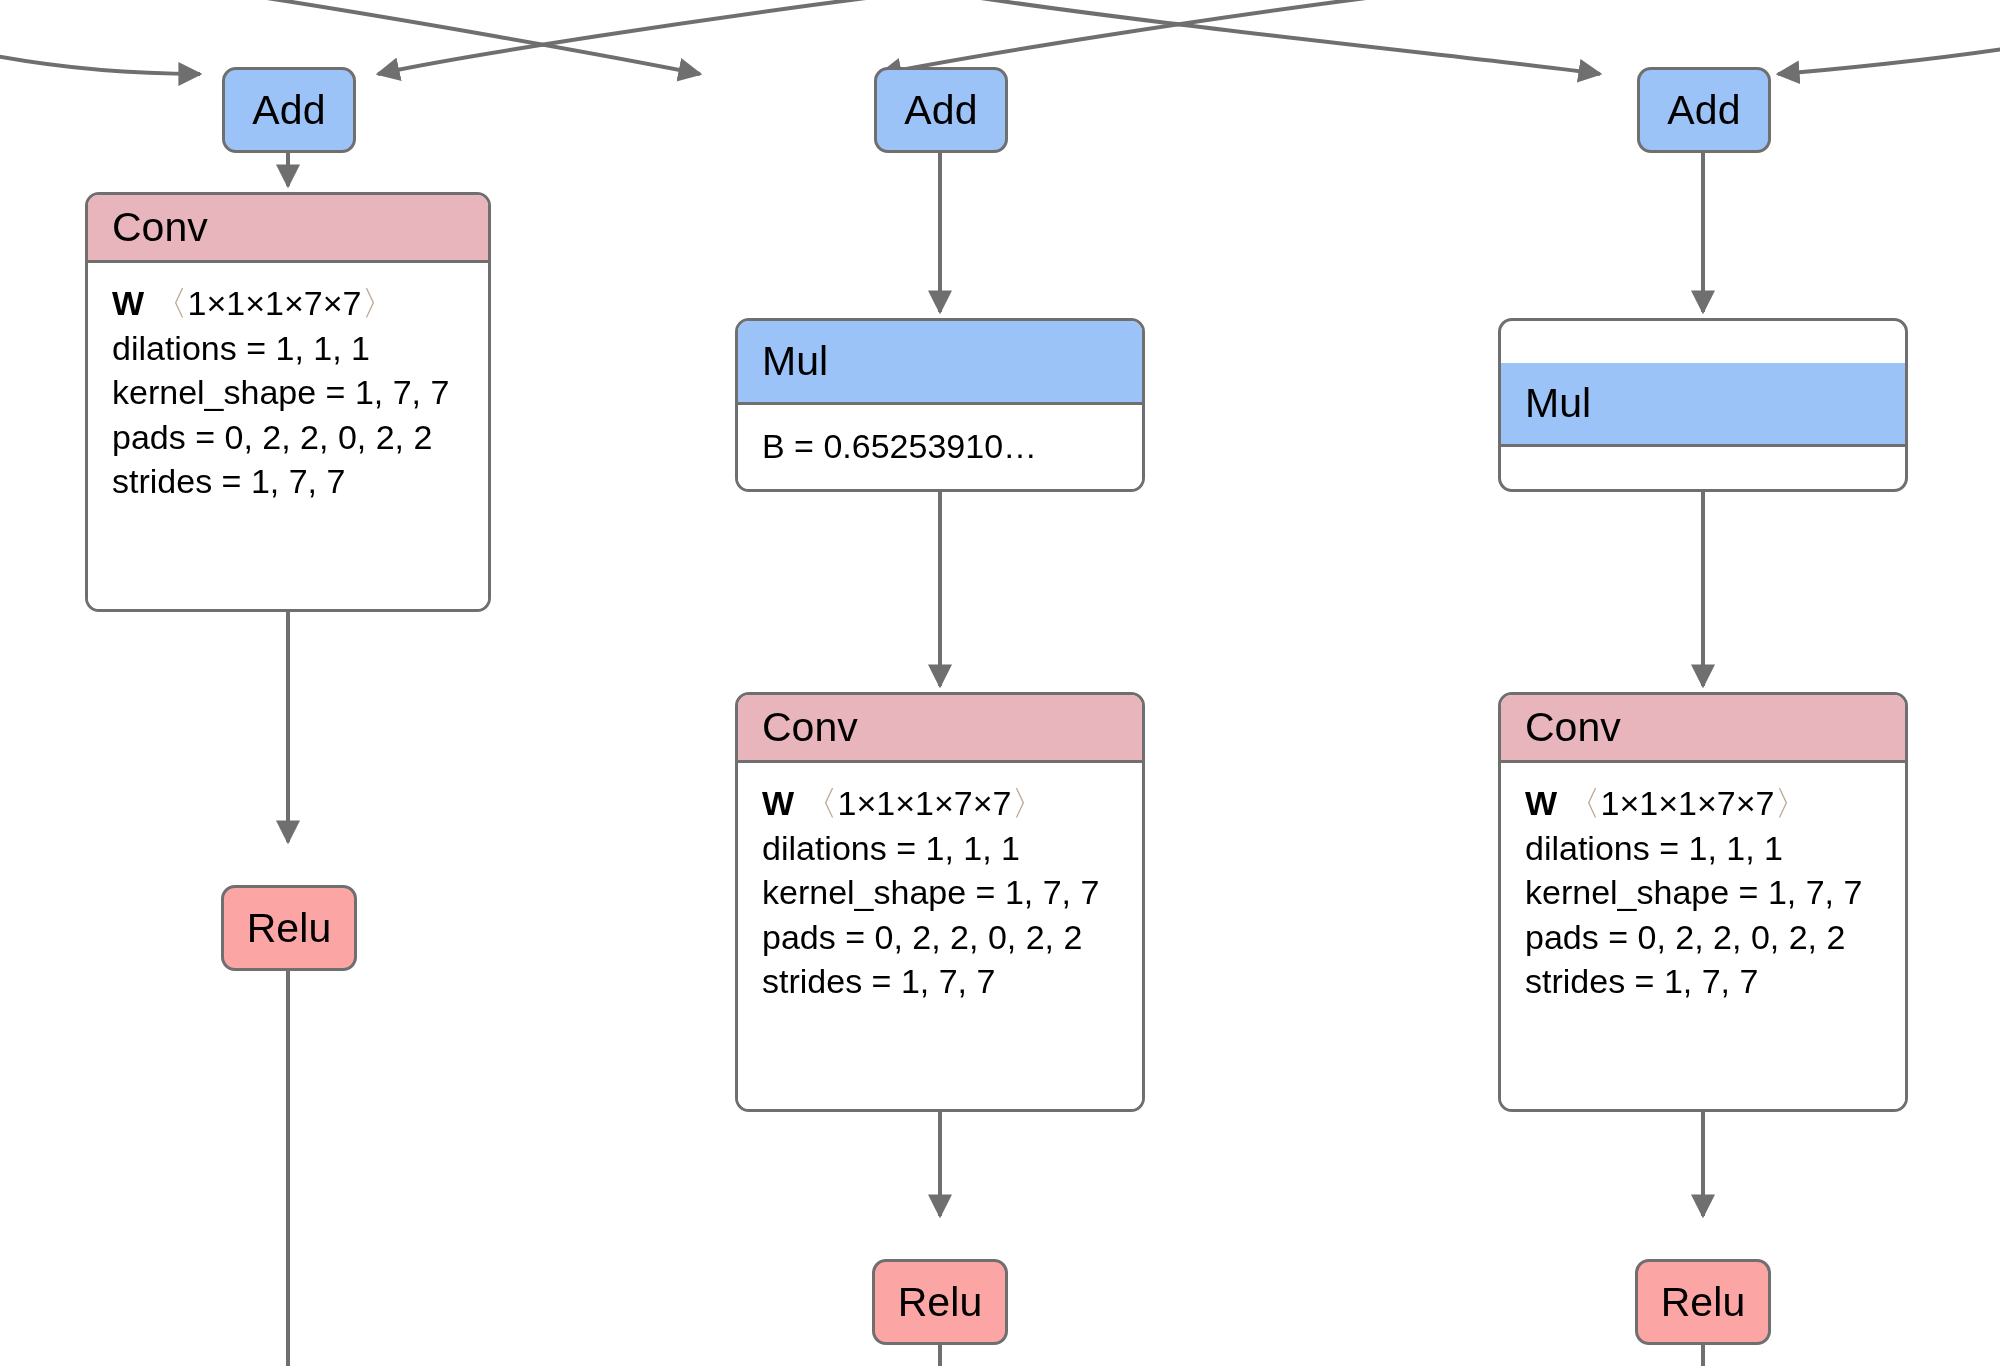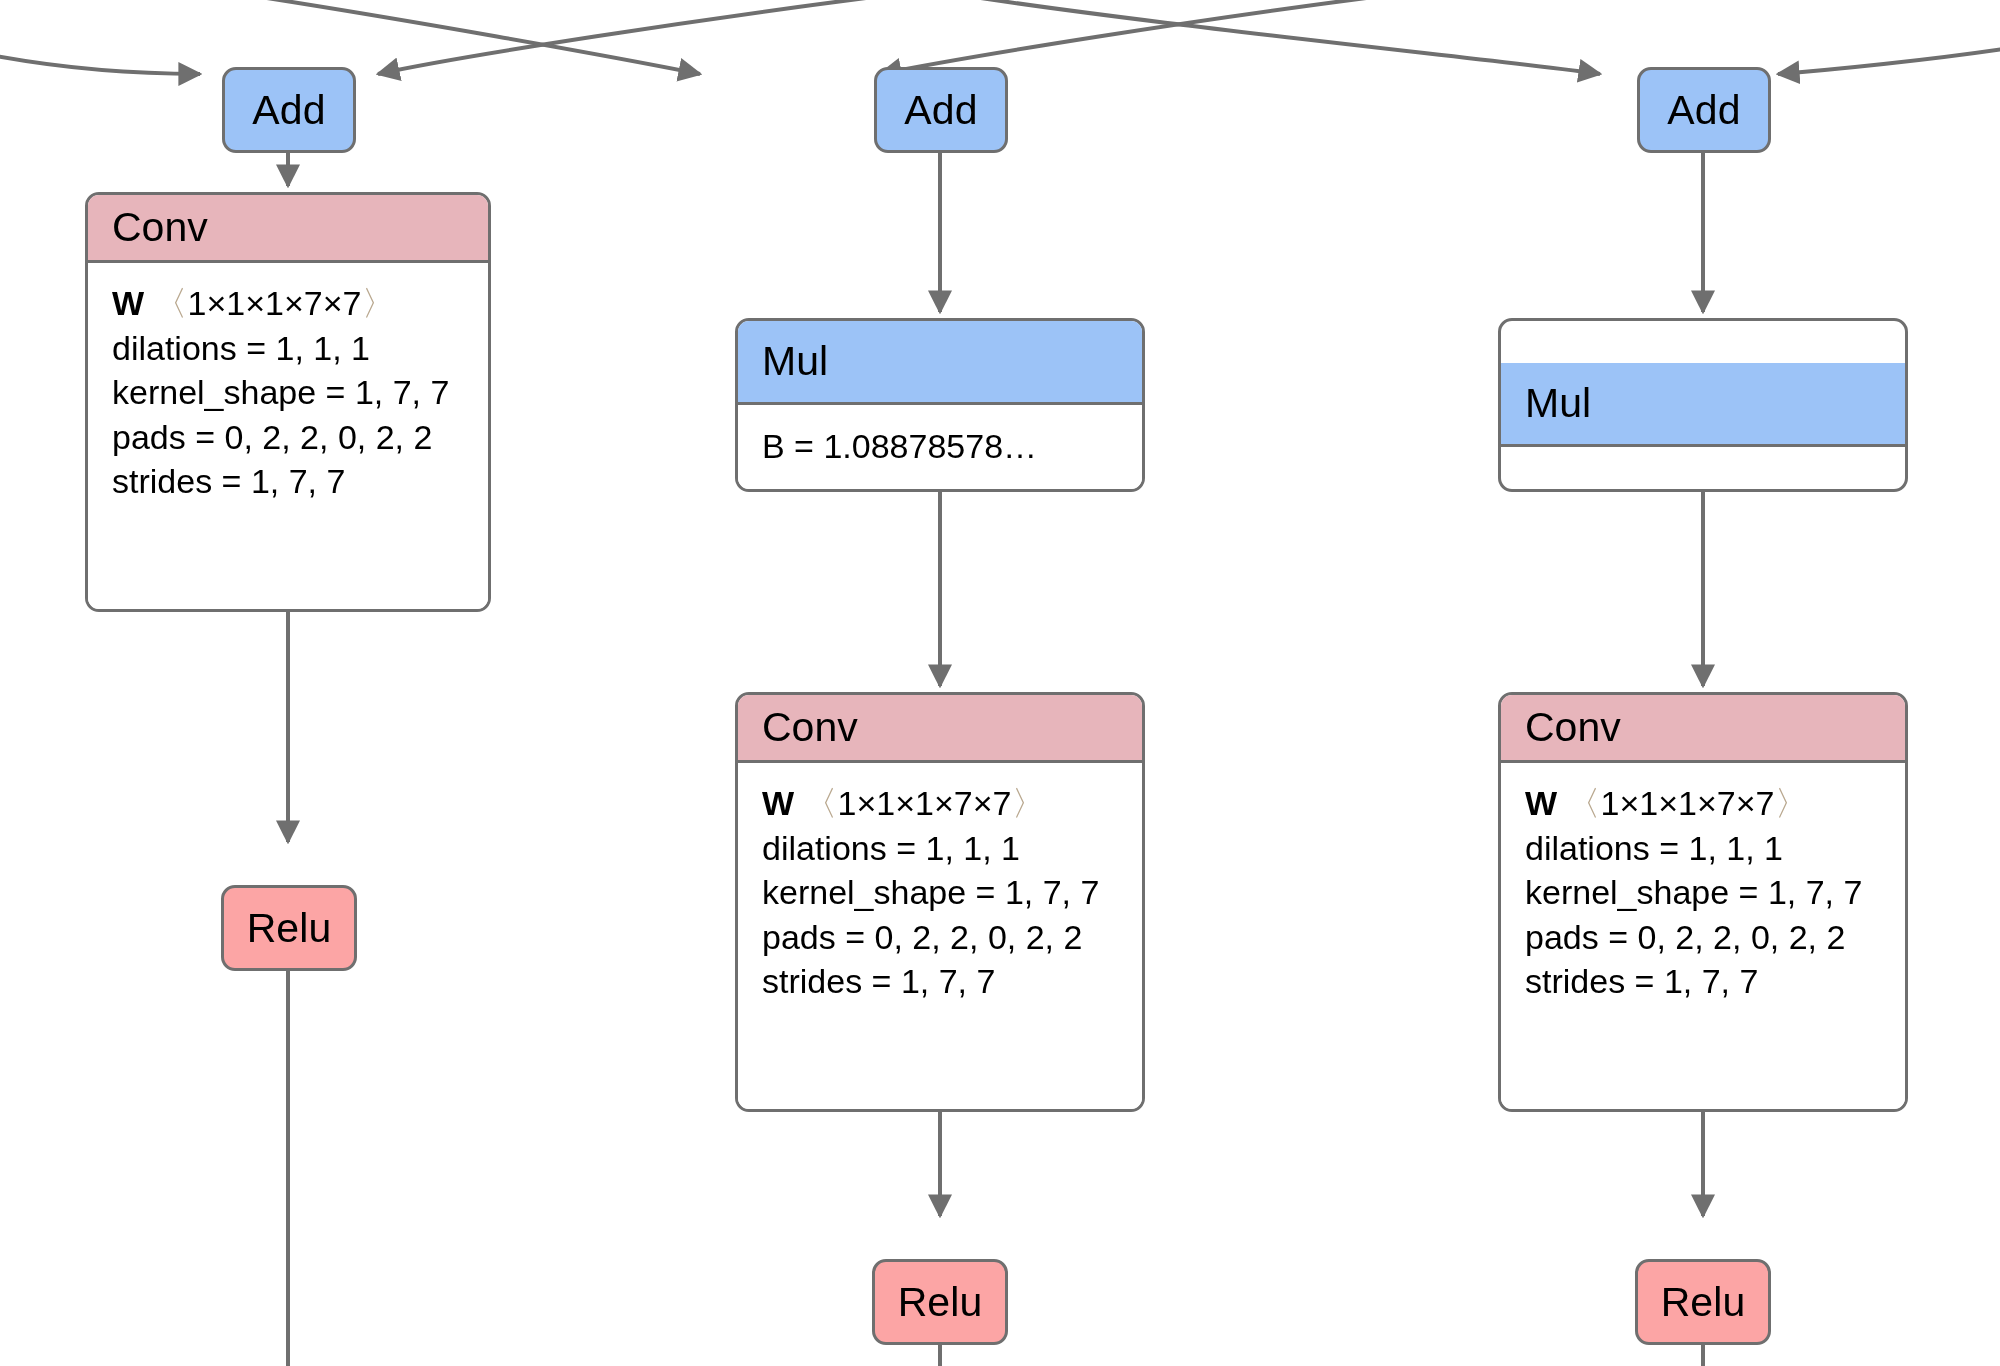--- a/index.html
+++ b/index.html
@@ -183,21 +183,21 @@
 
   <div class="node simple relu" style="left:221px; top:844px; width:136px; height:86px;">
     <span class="title">Relu</span>
   </div>
 
   <div class="node compound mul" style="left:735px; top:318px; width:410px; height:174px;">
     <div class="header">
       <span class="title">Mul</span>
     </div>
     <div class="body">
-      <div class="attr-line scalar">B = 1.08878578…</div>
+      <div class="attr-line scalar">B = 0.65253910…</div>
     </div>
   </div>
 
   <div class="node compound conv" style="left:735px; top:692px; width:410px; height:420px;">
     <div class="header">
       <span class="title">Conv</span>
     </div>
     <div class="body">
       <div class="attr-line weights">
         <span>W</span>

